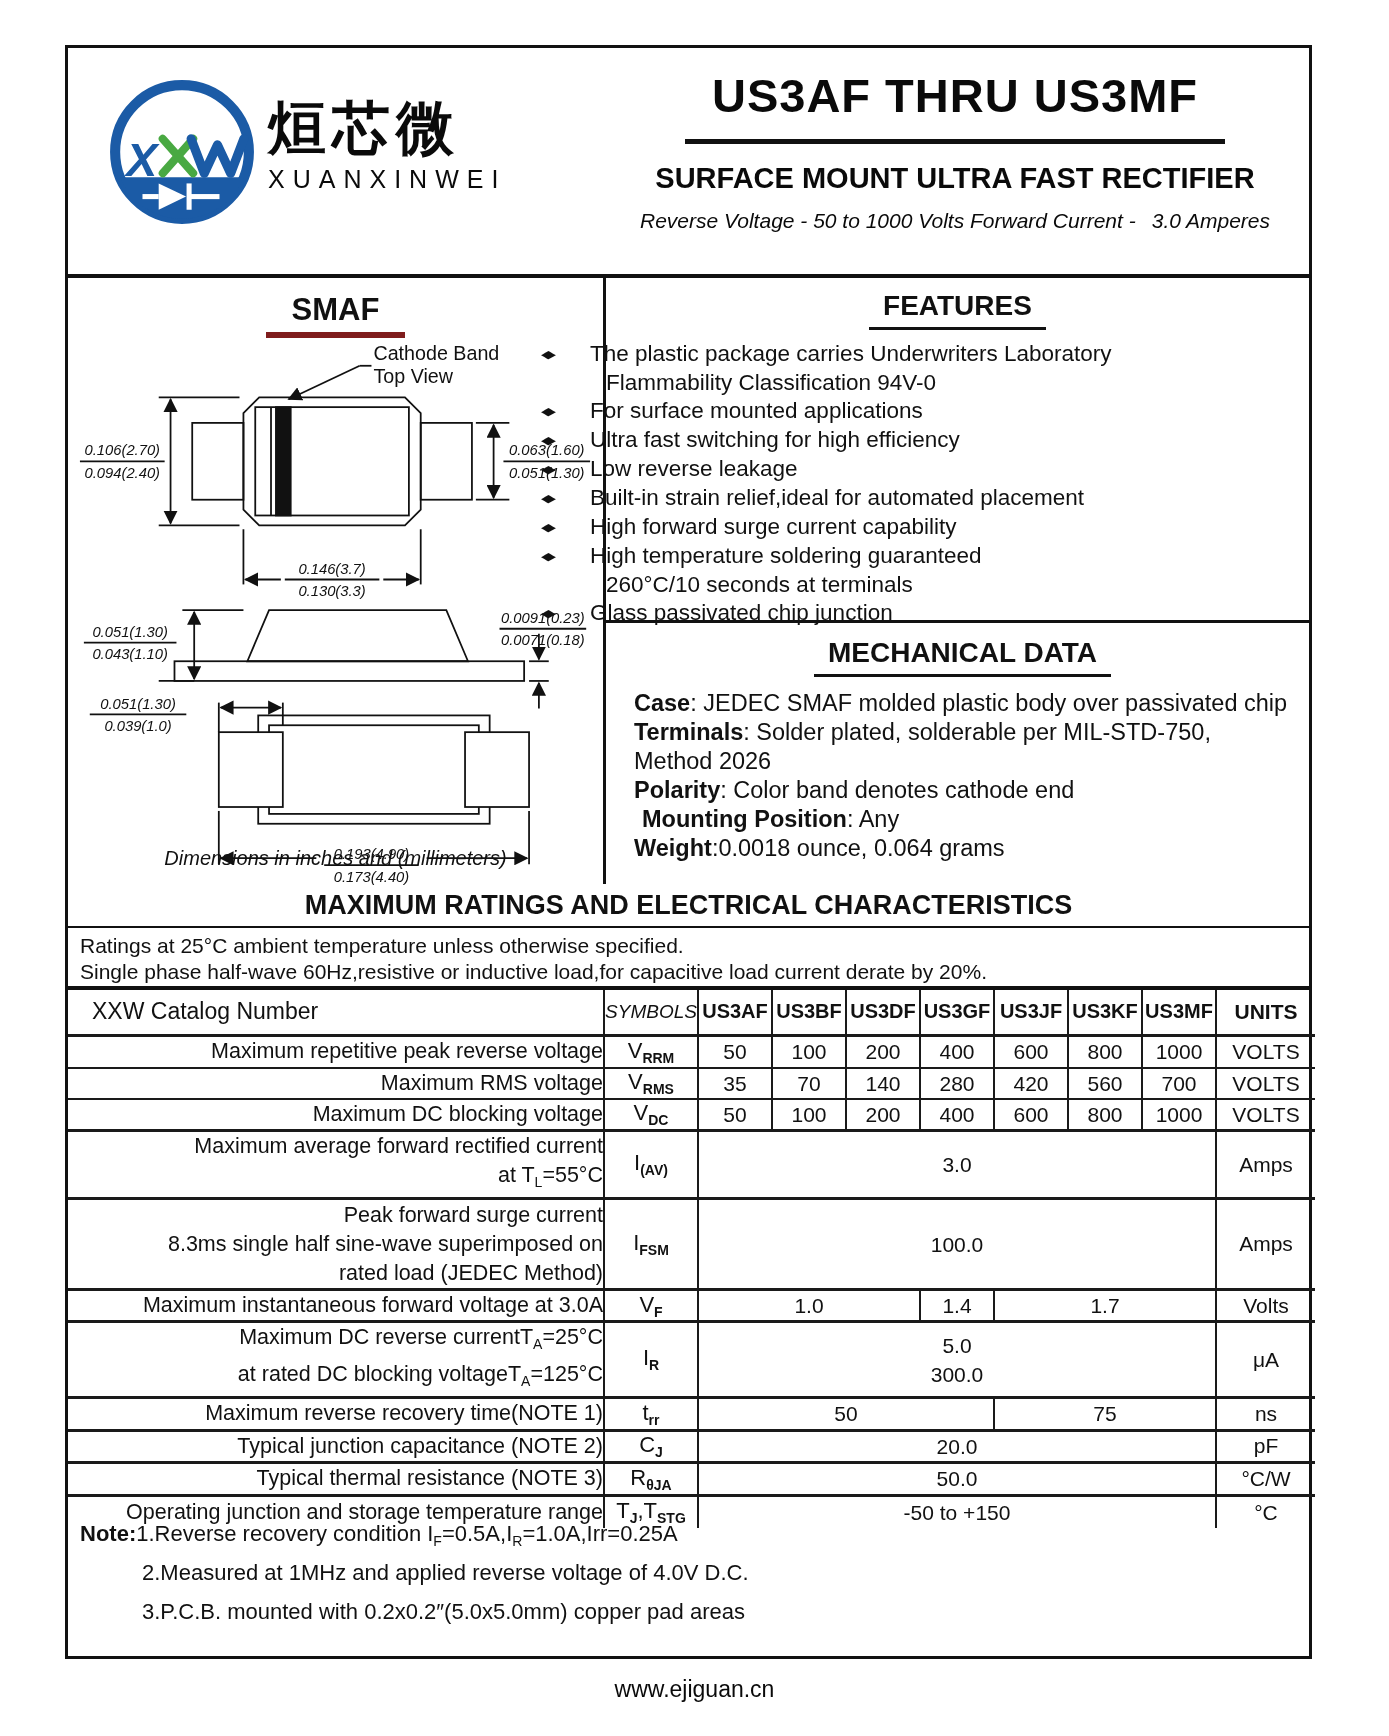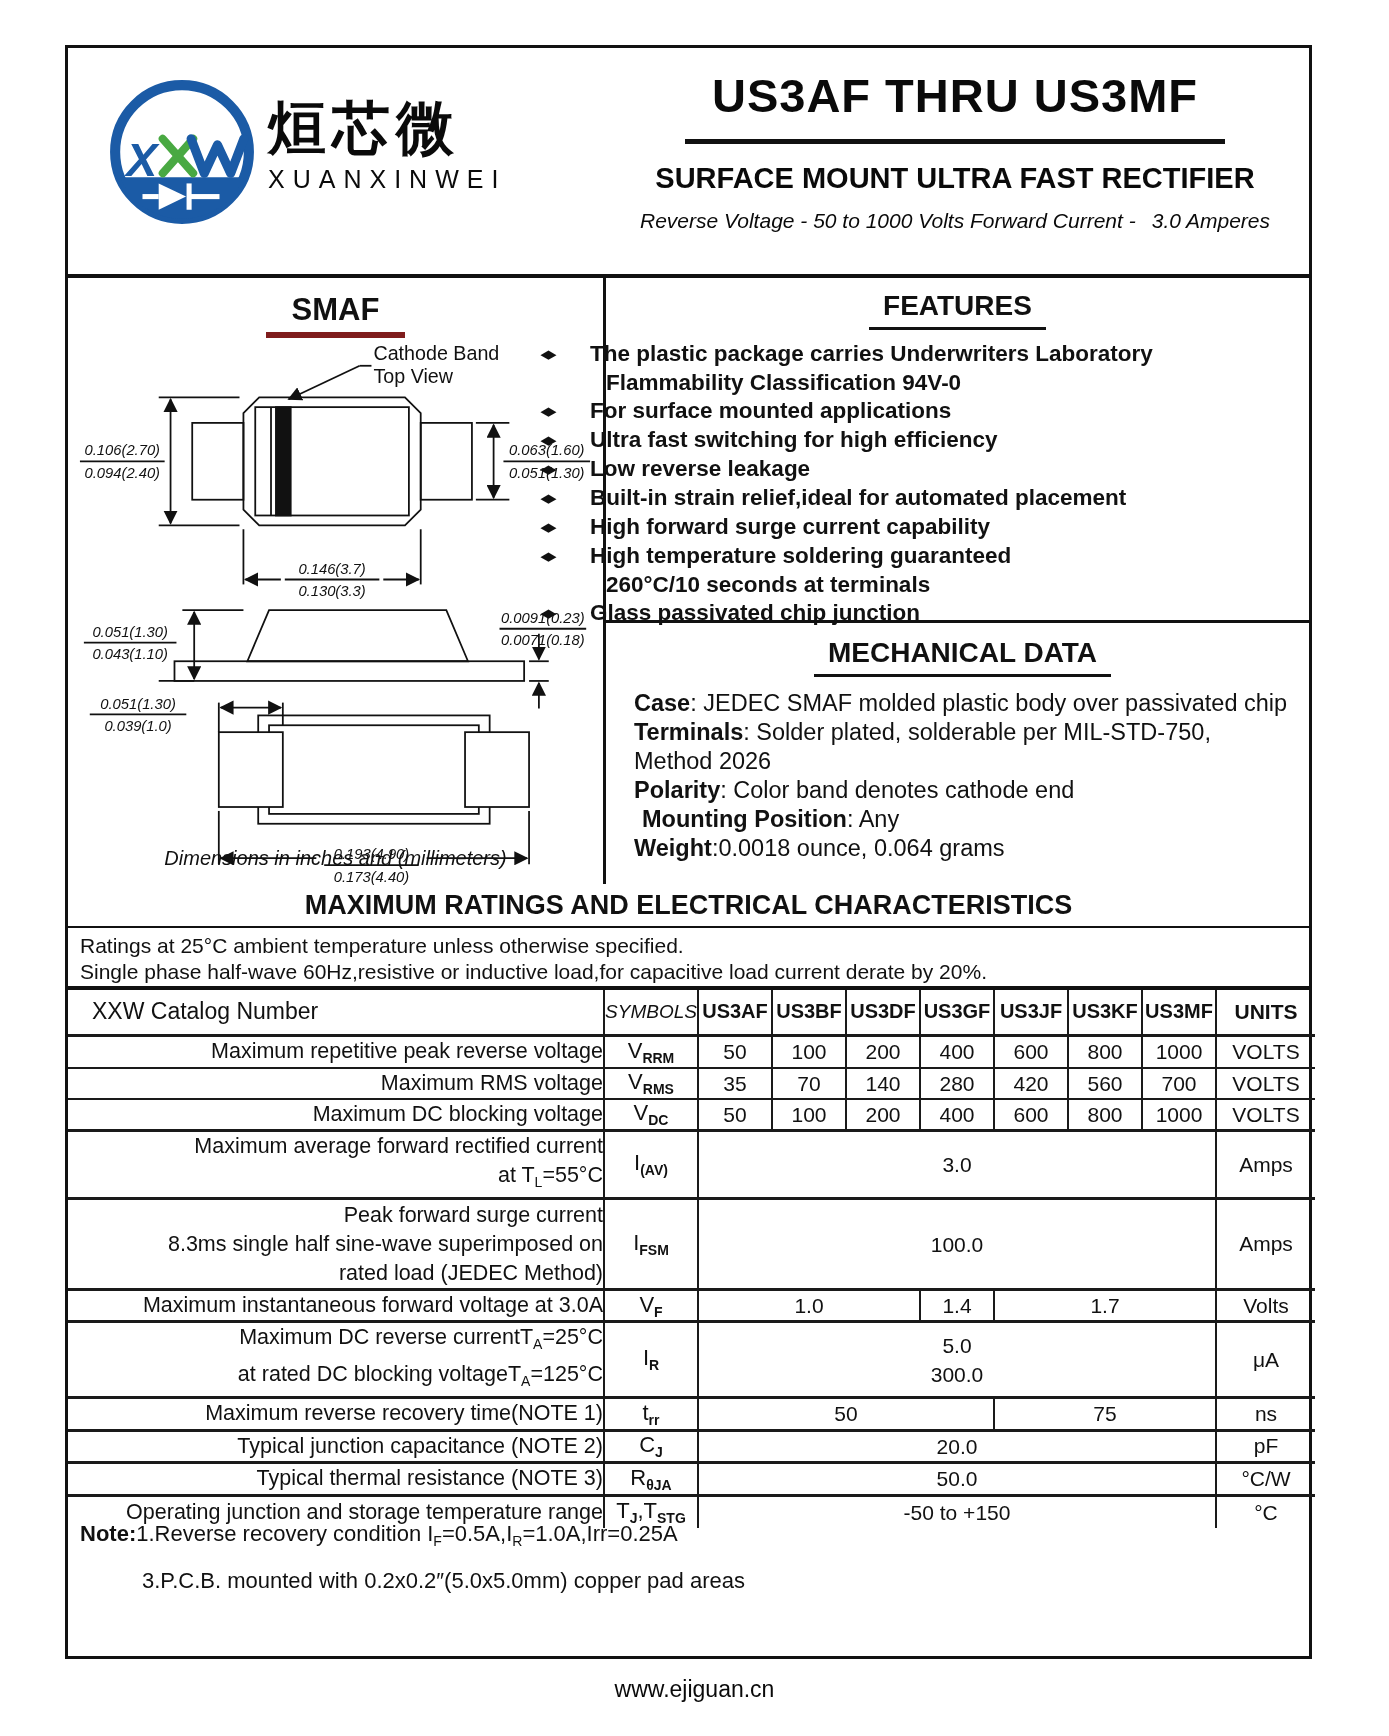--- a/index.html
+++ b/index.html
@@ -29,21 +29,21 @@
   .pkg-caption { position:absolute; left:0; right:0; bottom:14px; text-align:center; font-size:20px; font-style:italic; }
   .dim { font-size:15px; font-style:italic; fill:#111; }
   .lbl { font-size:20px; fill:#111; }
 
   
   .right-sec { position:absolute; left:538px; top:230px; right:0; height:606px; }
   .features-box { height:345px; border-bottom:3px solid #111; padding-top:12px; }
   .sec-title { text-align:center; }
   .sec-title span { display:inline-block; font-size:28px; font-weight:bold; border-bottom:3px solid #111; padding:0 14px 5px 14px;text-align:right; }
   .features-list { list-style:none; margin-top:10px; padding-left:0; }
-  .features-list li { font-size:22.5px; line-height:28px; text-indent:-26px; white-space:pre-line;font-weight:bold; }
+  .features-list li { font-size:22.5px; line-height:28px; text-indent:-26px; white-space:pre-line; }
   .bullet { display:inline-block; font-size:13px; transform:scale(1.5,0.85); vertical-align:2px; margin-right:10px; }
   .mech-box { padding:14px 18px 0 28px; }
   .mech-lines { margin-top:12px; }
   .mech-lines div { font-size:23.5px; line-height:29px; }
 
   
   .banner { position:absolute; left:0; top:836px; width:100%; height:44px; border-bottom:2px solid #111;
             display:flex; align-items:center; justify-content:center; font-size:27px; font-weight:bold; }
   .ratings { position:absolute; left:0; top:880px; width:100%; height:62px; border-bottom:4px solid #111; padding:5px 0 0 12px; }
   .ratings div { font-size:21px; line-height:26px; }
@@ -378,18 +378,19 @@
               <td class="sym"><span>T</span><sub>J</sub><span>,</span><span>T</span><sub>STG</sub></td>
               <td class="val" colspan="7">-50 to +150</td>
               <td class="unit">°C</td>
             </tr>
           </tbody>
       </table>
     </div>
 
     <div class="notes">
       <div class="n1"><span style="font-weight: bold;">Note:</span><span>1.Reverse recovery condition I</span><sub>F</sub><span>=0.5A,I</span><sub>R</sub><span>=1.0A,Irr=0.25A</span></div>
+      <div class="n2">2.Measured at 1MHz and applied reverse voltage of 4.0V D.C.</div>
       <div class="n3">3.P.C.B. mounted with 0.2x0.2″(5.0x5.0mm) copper pad areas</div>
     </div>
   </div>
 
   <div class="footer-url">www.ejiguan.cn</div>
 </div>
 
 </body></html>

